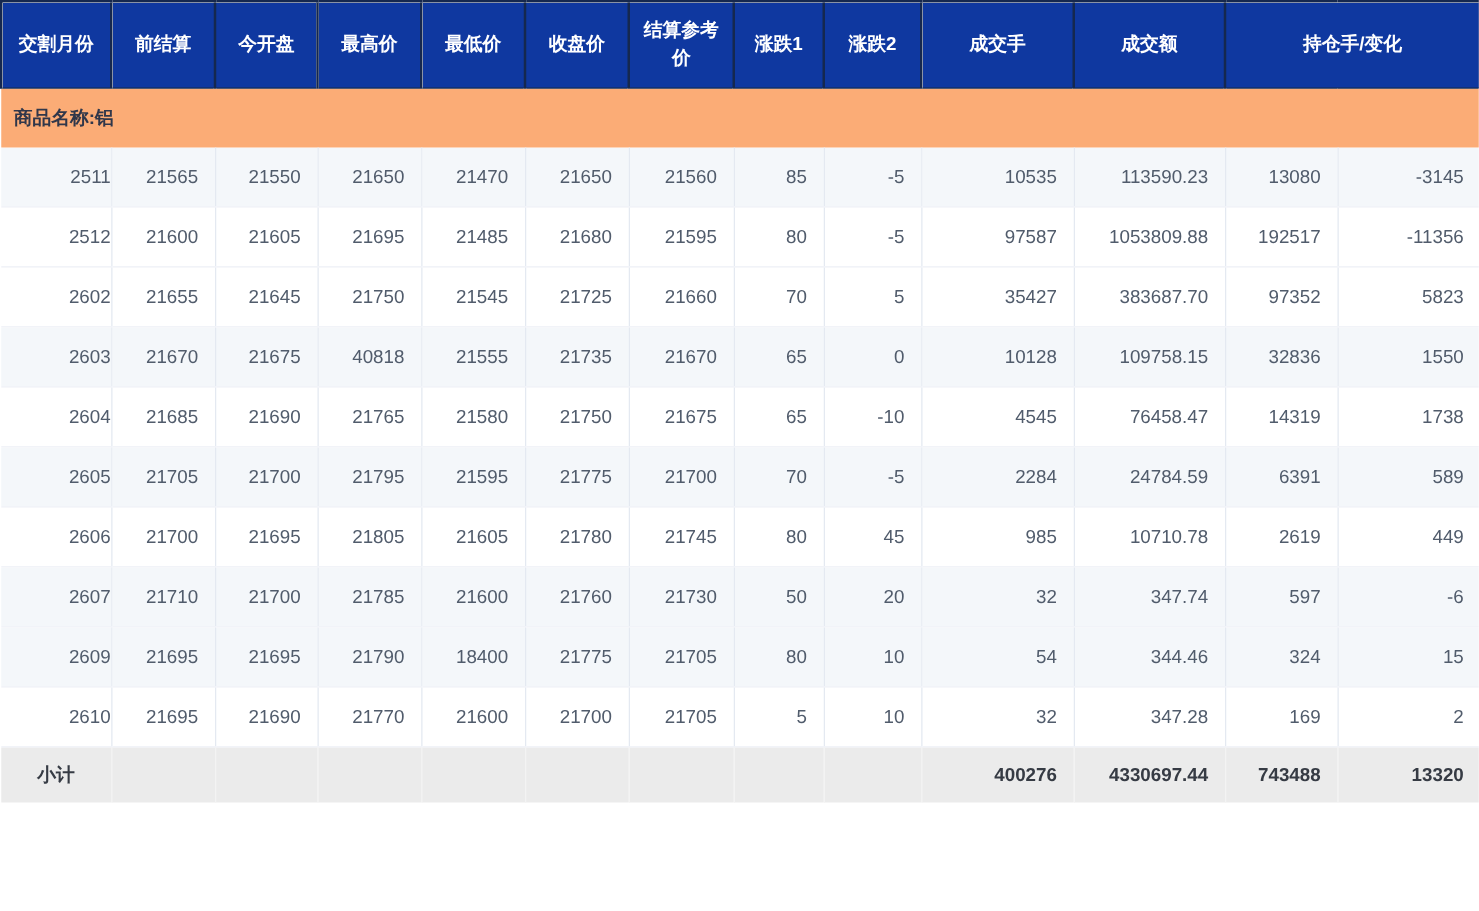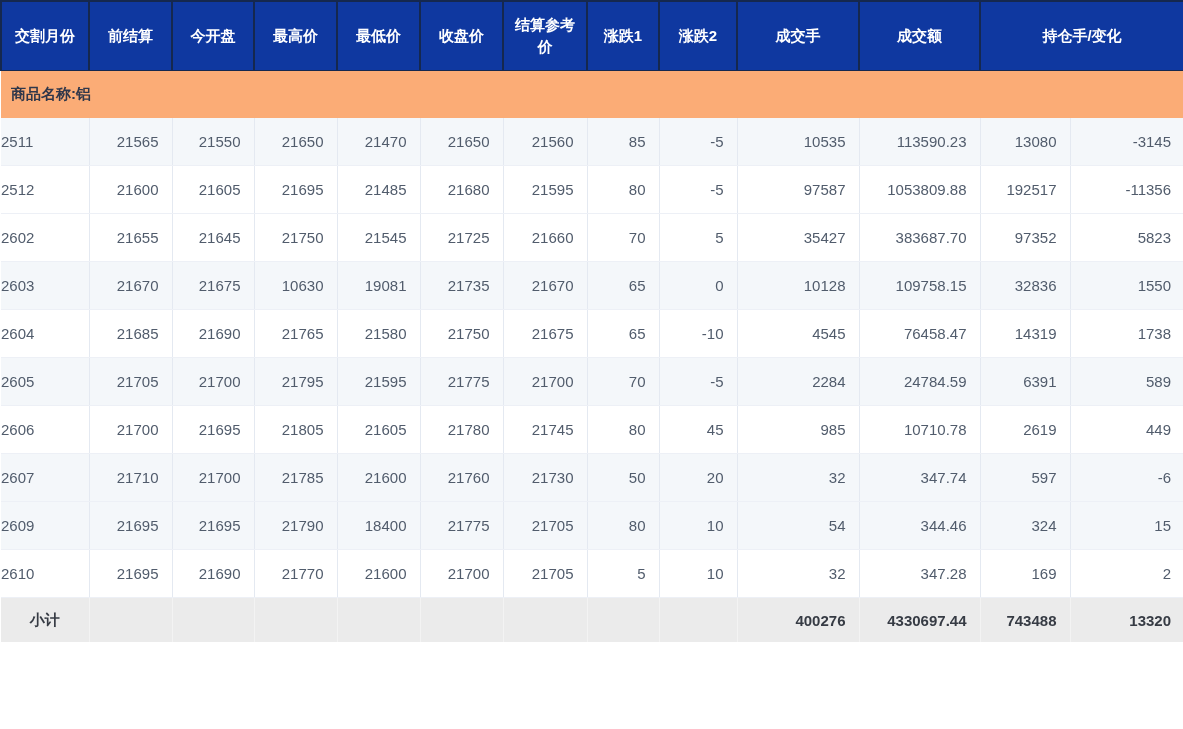--- a/index.html
+++ b/index.html
@@ -52,21 +52,21 @@
     color: #515C6C;
     text-align: right;
     padding: 0 13px 0 0;
     vertical-align: middle;
     border-left: 1px solid #E4E9F1;
     border-bottom: 1px solid #EDF0F6;
     background: #ffffff;
     overflow: hidden;
   }
   .data-row td:first-child {
-    text-align: left;
+    text-align: right;
     padding-right: 0;
     border-left: none;
   }
   .data-row.striped td { background: #F4F7FA; }
   
   .subtotal-row td {
     background: #EBEBEB;
     height: 44px;
     font-size: 15px;
     font-weight: bold;
@@ -163,22 +163,22 @@
         <td>5</td>
         <td>35427</td>
         <td>383687.70</td>
         <td>97352</td>
         <td>5823</td>
       </tr>
       <tr class="data-row striped">
         <td>2603</td>
         <td>21670</td>
         <td>21675</td>
-        <td>10630</td>
-        <td>19081</td>
+        <td>40818</td>
+        <td>21555</td>
         <td>21735</td>
         <td>21670</td>
         <td>65</td>
         <td>0</td>
         <td>10128</td>
         <td>109758.15</td>
         <td>32836</td>
         <td>1550</td>
       </tr>
       <tr class="data-row plain">

